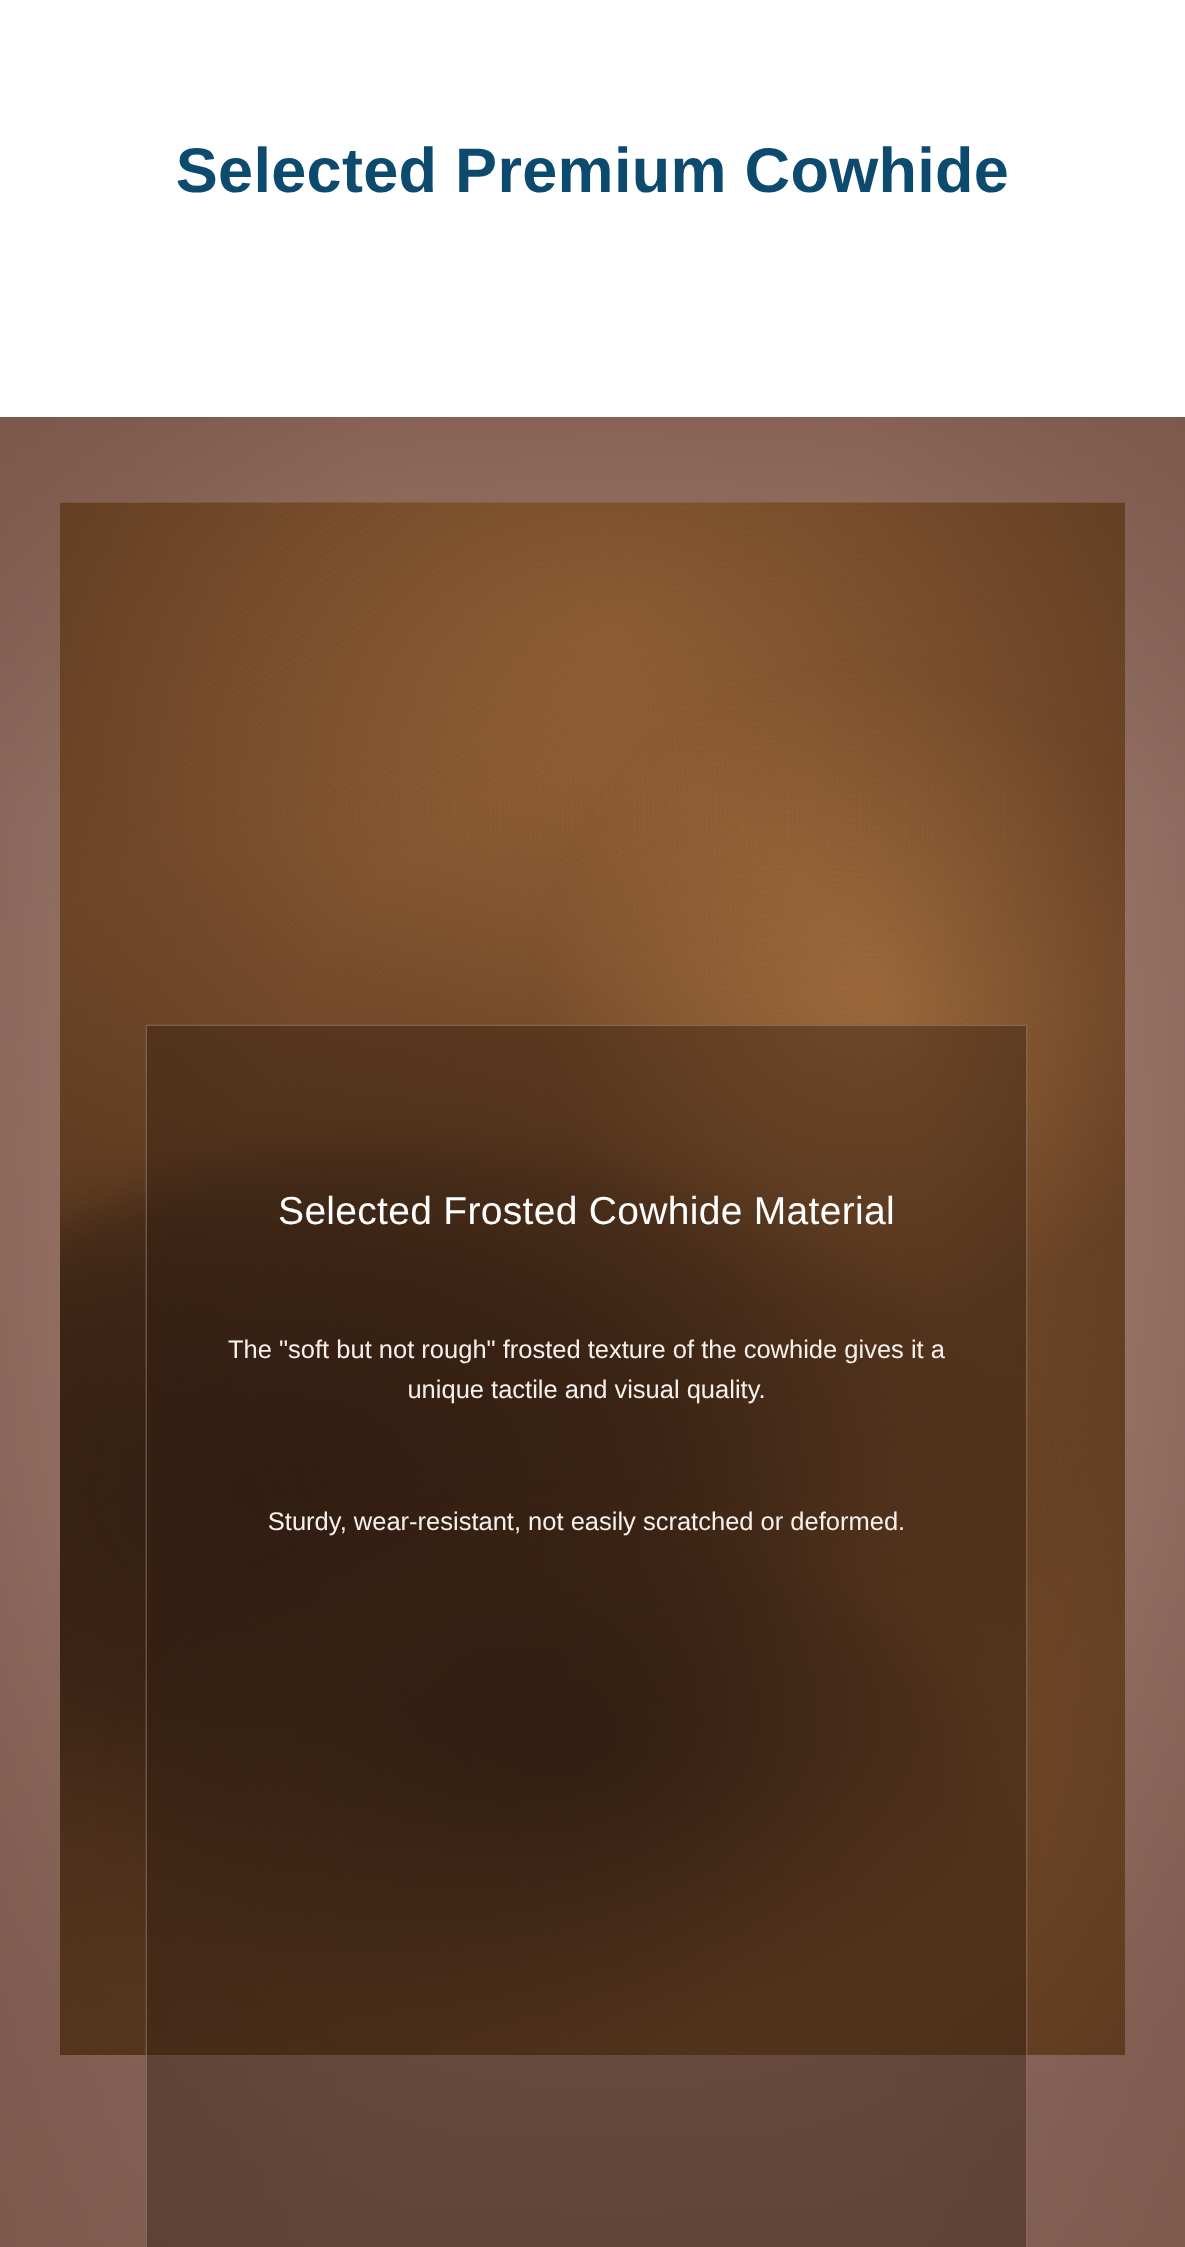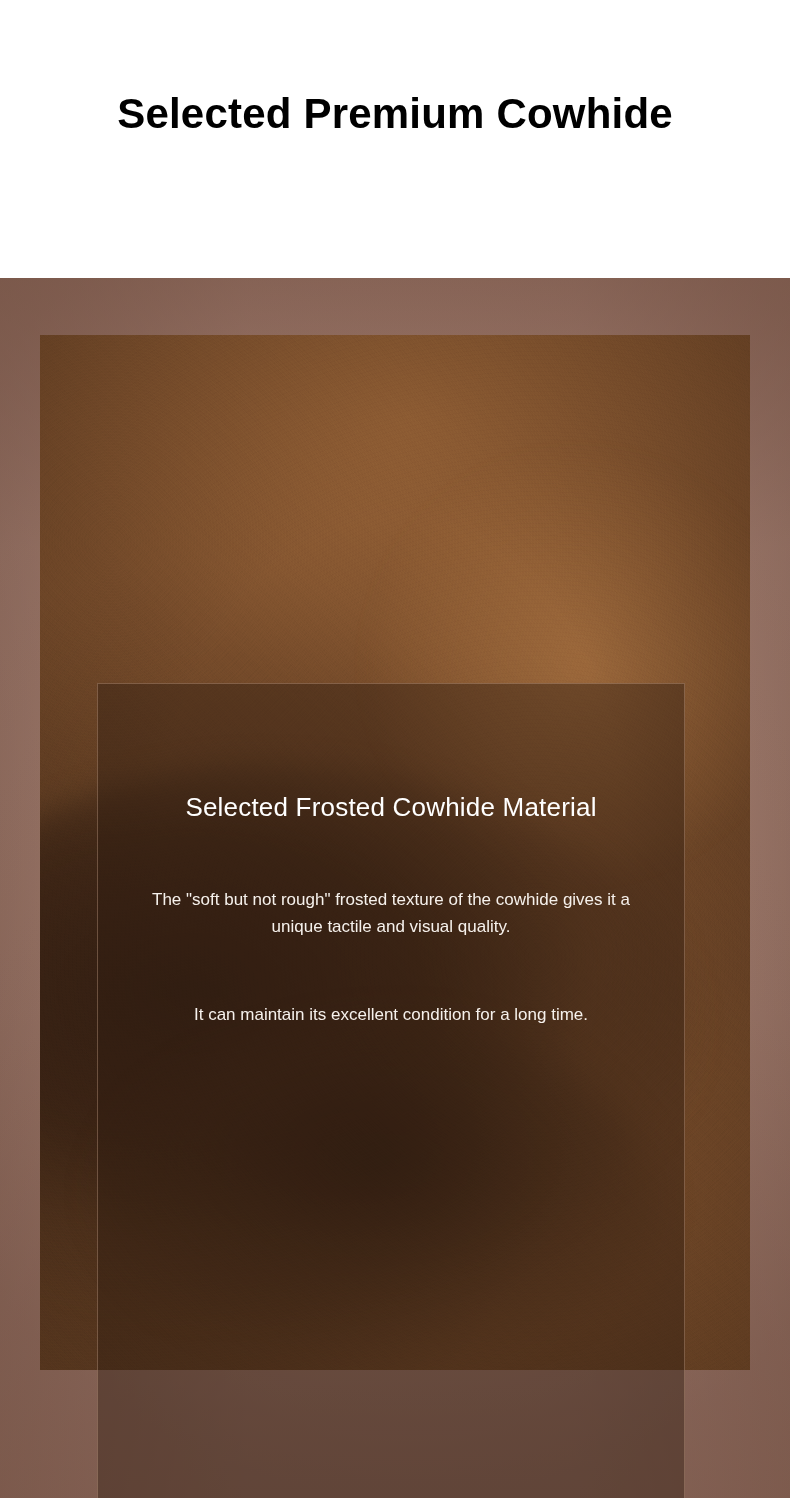--- a/index.html
+++ b/index.html
@@ -29,21 +29,21 @@
     width: 790px;
     height: 278px;
     background: #ffffff;
     display: flex;
     align-items: center;
     justify-content: center;
   }
   .header-title {
     font-size: 42px;
     font-weight: bold;
-    color: #000000;
+    color: #0c4a6e;
     letter-spacing: 0.2px;
     text-align: center;
     margin-top: -22px;
   }
 
   
   .hero {
     position: absolute;
     top: 278px;
     left: 0;
@@ -194,18 +194,18 @@
       <div class="leather-fold"></div>
       <div class="leather-fold2"></div>
       <div class="leather-grain"></div>
       <div class="leather-vignette"></div>
     </div>
 
     <div class="panel">
       <div class="panel-inner">
         <div class="panel-title">Selected Frosted Cowhide Material</div>
         <p class="panel-line">The "soft but not rough" frosted texture of the cowhide gives it a unique tactile and visual quality.</p>
-        <p class="panel-line">It can maintain its excellent condition for a long time.</p>
+        <p class="panel-line">Sturdy, wear-resistant, not easily scratched or deformed.</p>
       </div>
     </div>
   </div>
 
 </div>
 
 </body></html>

